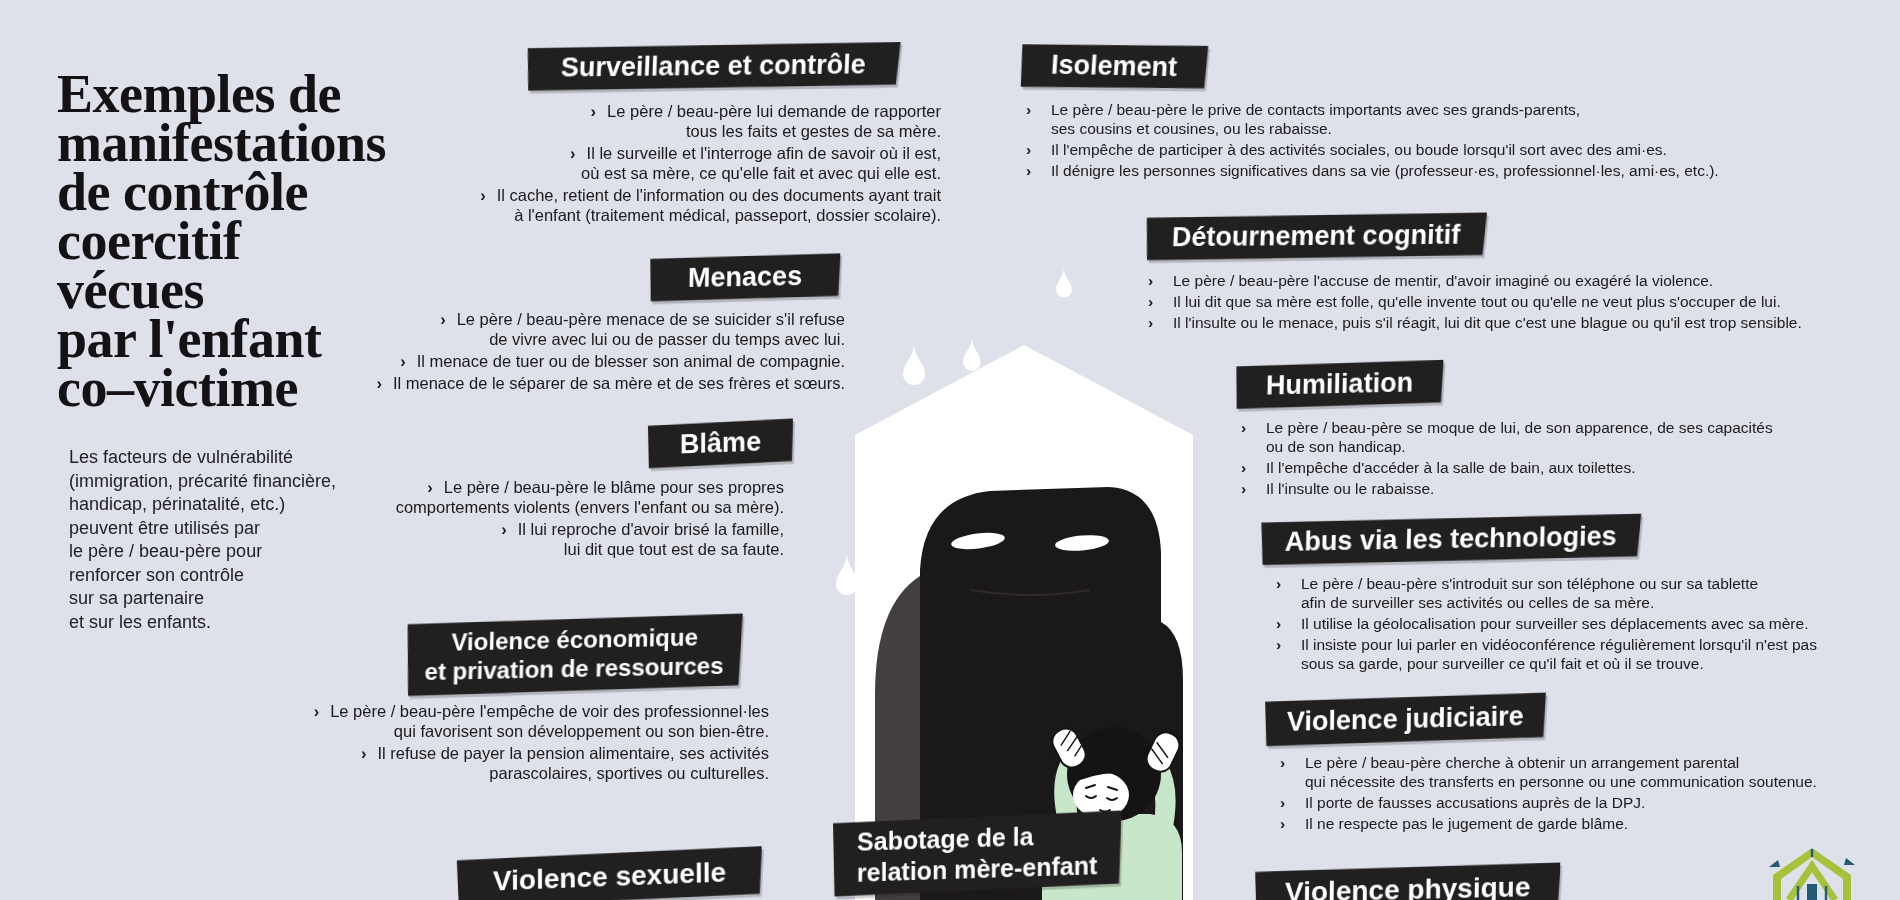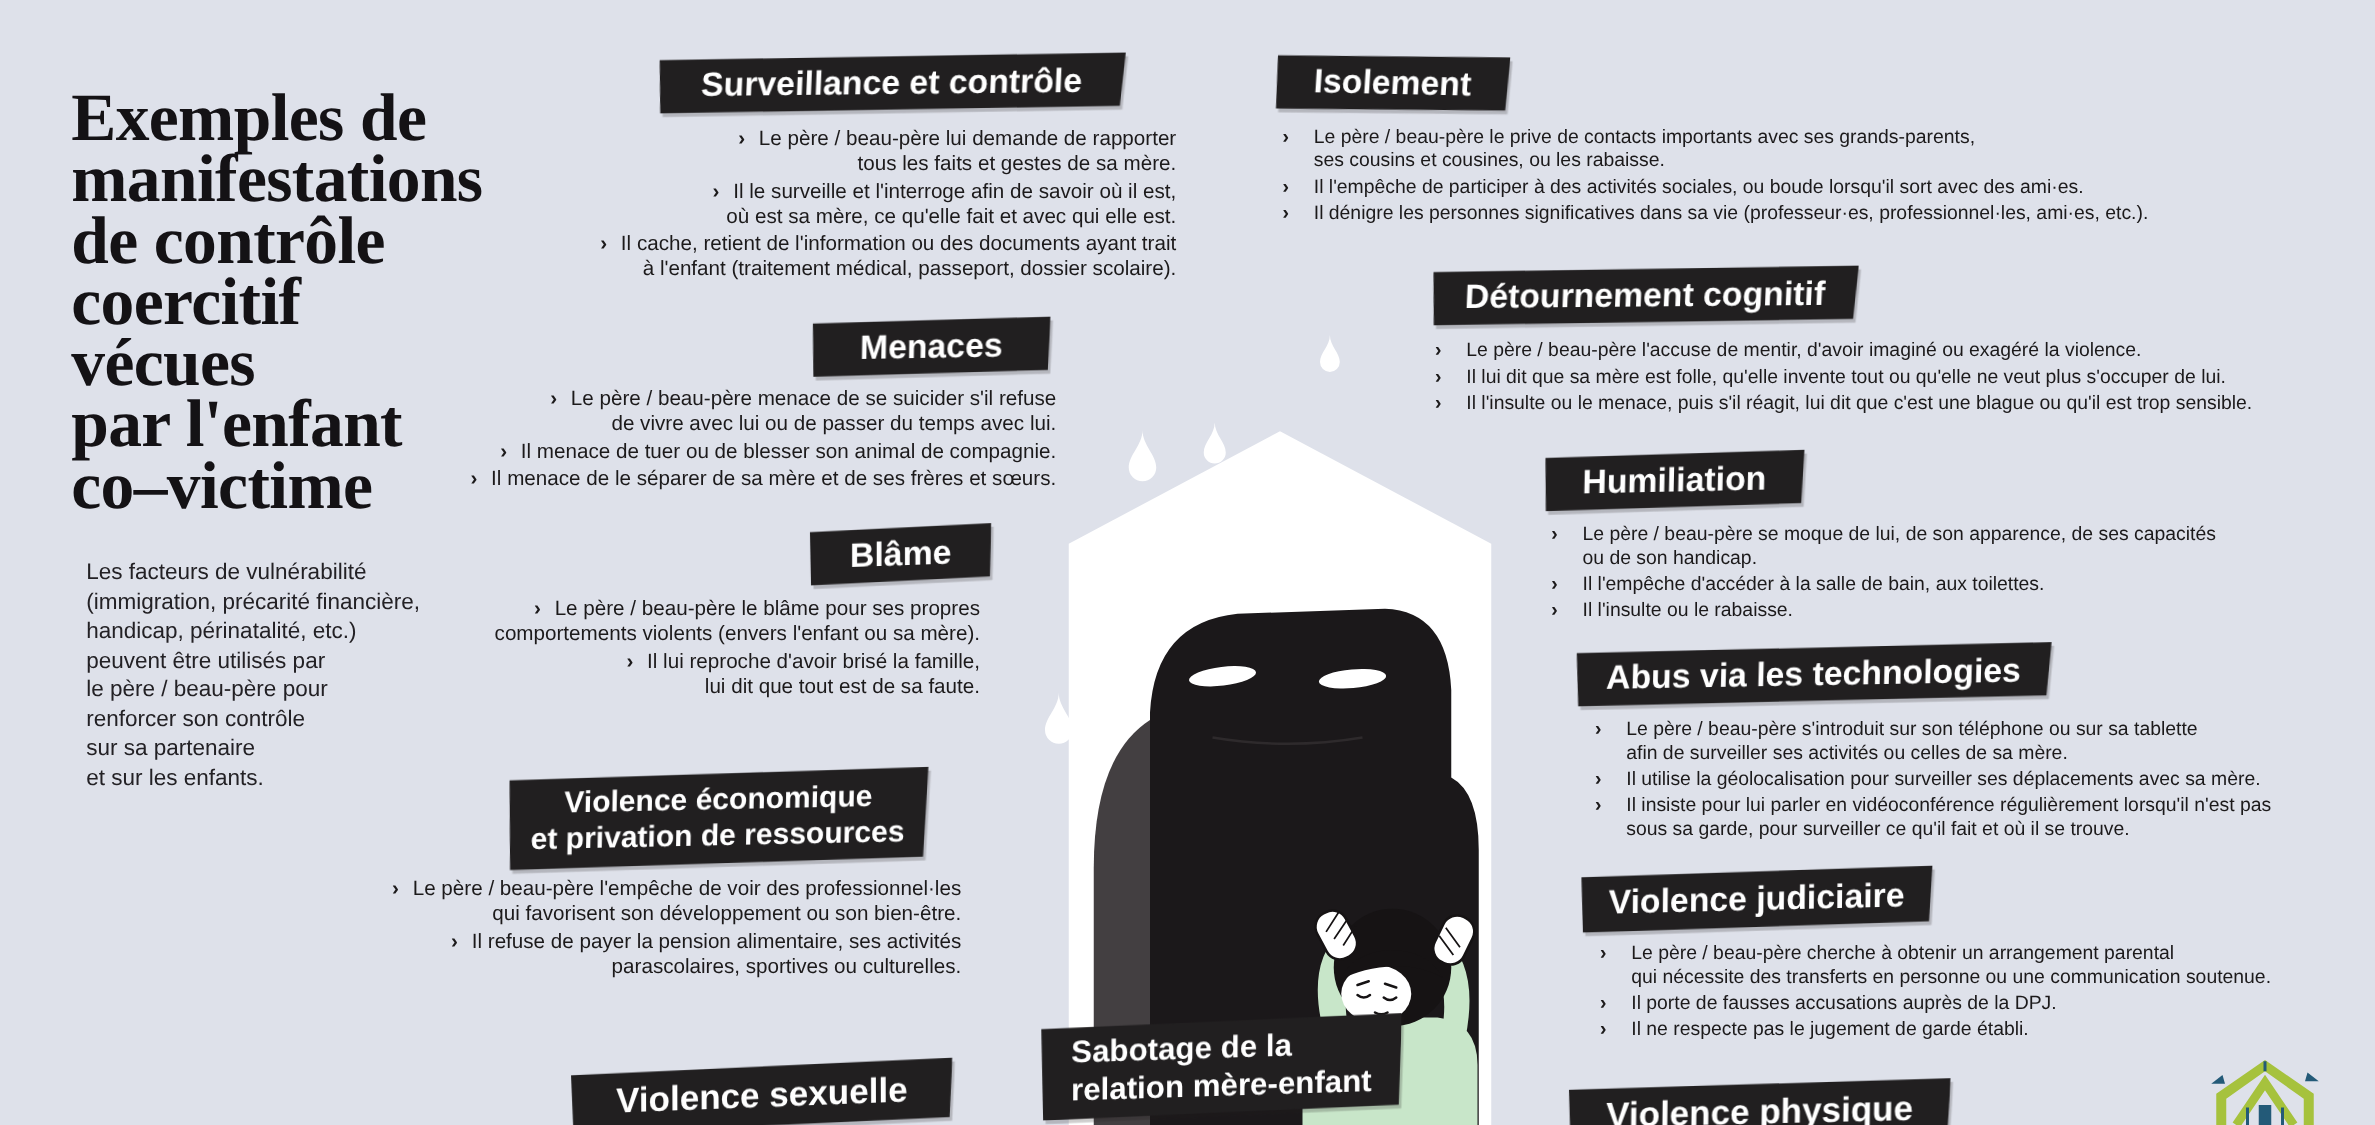--- a/index.html
+++ b/index.html
@@ -177,21 +177,21 @@
 sous sa garde, pour surveiller ce qu'il fait et où il se trouve.</span></div>
 </div>
 
 <div class="bwrap" style="left:1265px;top:696px;transform:skewX(-2deg) rotate(-1.4deg)">
   <div class="banner" style="position:relative;padding:8px 22px;font-size:27px">Violence judiciaire</div>
 </div>
 <div class="bullets la" style="left:1275px;top:753px">
   <div class="b"><span class="mk">›</span><span class="tx">Le père / beau-père cherche à obtenir un arrangement parental
 qui nécessite des transferts en personne ou une communication soutenue.</span></div>
   <div class="b"><span class="mk">›</span><span class="tx">Il porte de fausses accusations auprès de la DPJ.</span></div>
-  <div class="b"><span class="mk">›</span><span class="tx">Il ne respecte pas le jugement de garde établi.</span></div>
+  <div class="b"><span class="mk">›</span><span class="tx">Il ne respecte pas le jugement de garde blâme.</span></div>
 </div>
 
 <div class="bwrap" style="left:1255px;top:866px;transform:skewX(-2deg) rotate(-1.3deg)">
   <div class="banner" style="position:relative;padding:8px 30px;font-size:28px">Violence physique</div>
 </div>
 
 <svg class="abs" style="left:1760px;top:846px" width="104" height="54" viewBox="0 0 104 54" aria-hidden="true">
   <g>
     <path d="M52,2 L13,29 L13,54 L21,54 L21,33 L52,11 L83,33 L83,54 L91,54 L91,29 Z" fill="#a6c23d"></path>
     <path d="M29,54 L52,20 L75,54" fill="none" stroke="#a6c23d" stroke-width="7"></path>

